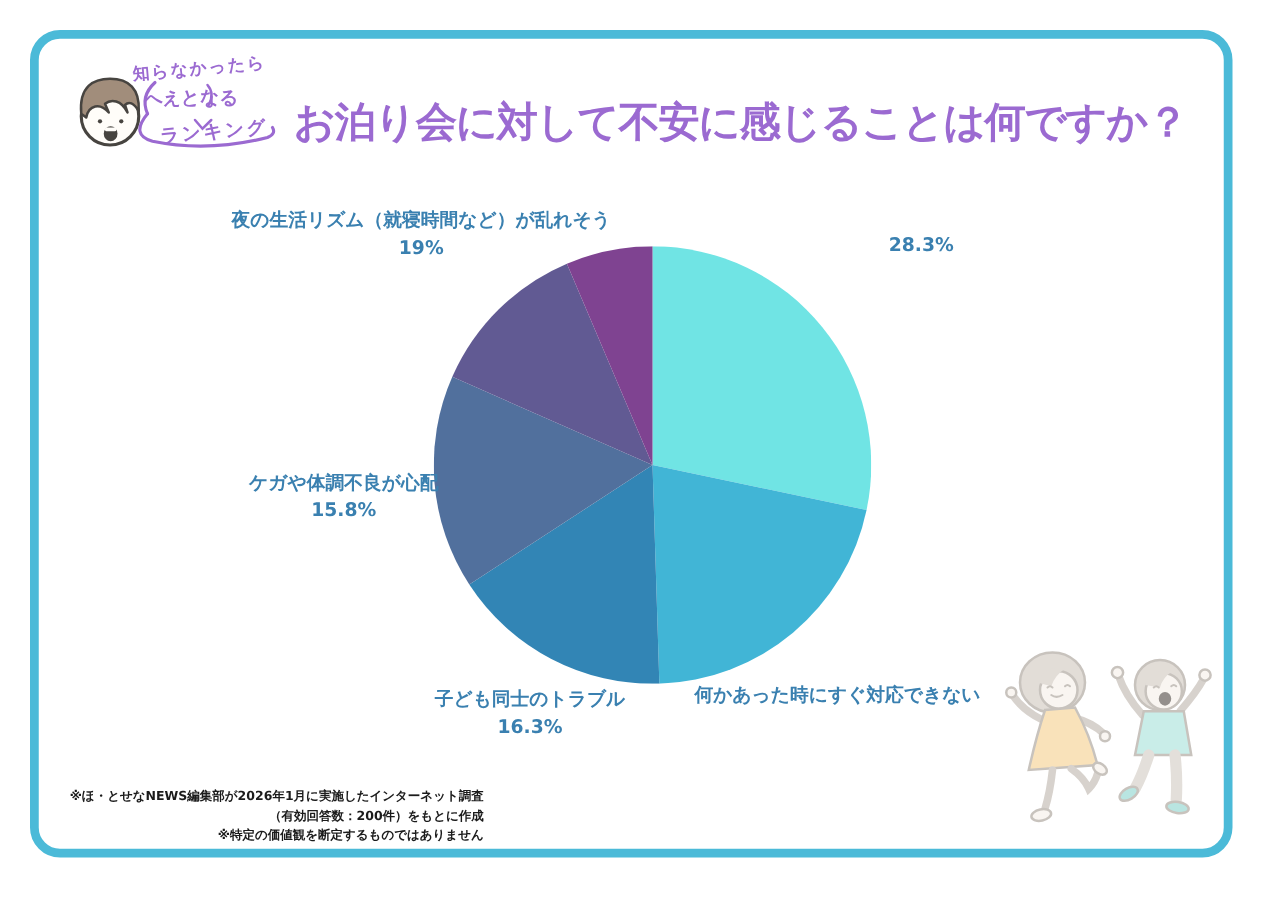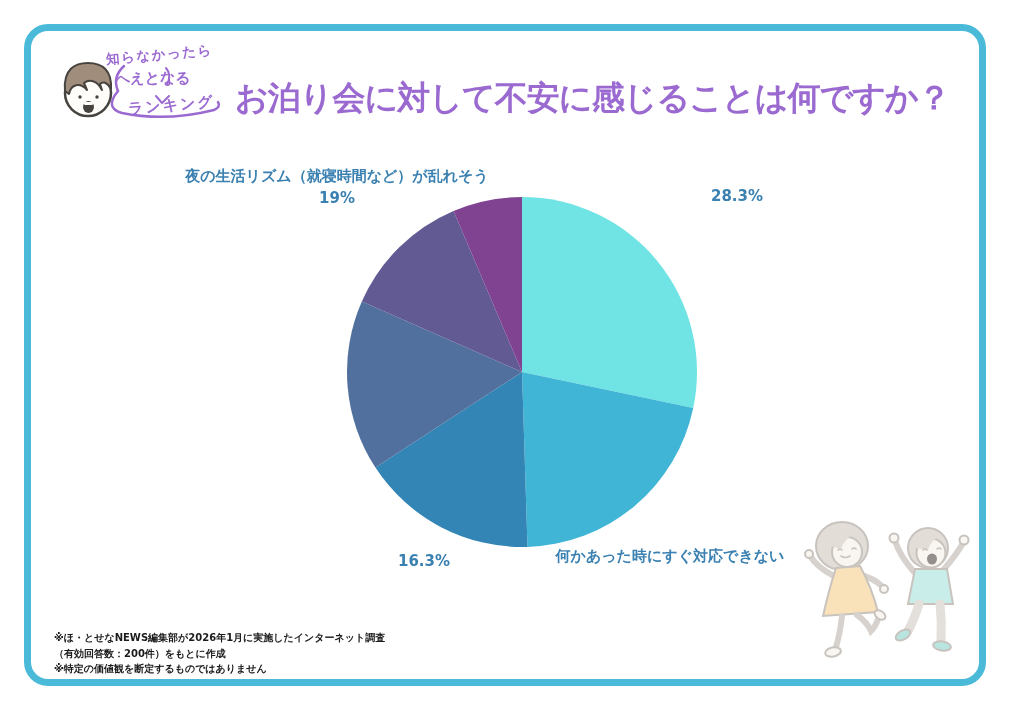--- a/index.html
+++ b/index.html
@@ -24,22 +24,22 @@
   
   .slice-label{position:absolute;text-align:center;color:#3a80b0;font-weight:bold;}
   .slice-label .name{font-size:15px;line-height:20px;white-space:nowrap;}
   .slice-label .pct{font-size:15px;line-height:20px;margin-top:2px;}
   .lbl-rhythm{left:137px;top:166px;width:400px;}
   .lbl-policy{left:537px;top:184px;width:400px;}
   .lbl-injury{left:125px;top:376px;width:300px;}
   .lbl-trouble{left:274px;top:549px;width:300px;}
   .lbl-respond{left:470px;top:546px;width:400px;}
   
-  .footnote{position:absolute;left:42px;top:630px;width:345px;text-align:left;
-            color:#1b1b1b;font-weight:bold;font-size:10px;line-height:15.5px;margin-left:12px;}
+  .footnote{position:absolute;left:42px;top:630px;width:345px;text-align:right;
+            color:#1b1b1b;font-weight:bold;font-size:10px;line-height:15.5px;}
   
   .kids{position:absolute;left:790px;top:514px;width:192px;height:152px;opacity:.72;}
 </style>
 </head>
 <body>
 
 <div class="frame"></div>
 
 <svg class="logo-face" viewBox="0 0 60 64">
   <circle cx="28" cy="37" r="23" fill="#fffdf9" stroke="#474440" stroke-width="2.5"></circle>
@@ -76,22 +76,25 @@
   </svg>
 
 <div class="slice-label lbl-rhythm">
   <div class="name">夜の生活リズム（就寝時間など）が乱れそう</div>
   <div class="pct">19%</div>
 </div>
 <div class="slice-label lbl-policy">
   <div class="pct">28.3%</div>
 </div>
 <div class="slice-label lbl-injury">
+  <div class="name">ケガや体調不良が心配</div>
+  <div class="pct">15.8%</div>
 </div>
 <div class="slice-label lbl-trouble">
+  <div class="name">子ども同士のトラブル</div>
   <div class="pct">16.3%</div>
 </div>
 <div class="slice-label lbl-respond">
   <div class="name">何かあった時にすぐ対応できない</div>
 </div>
 
 <div class="footnote">
   <div>※ほ・とせなNEWS編集部が2026年1月に実施したインターネット調査</div>
   <div>（有効回答数：200件）をもとに作成</div>
   <div>※特定の価値観を断定するものではありません</div>

